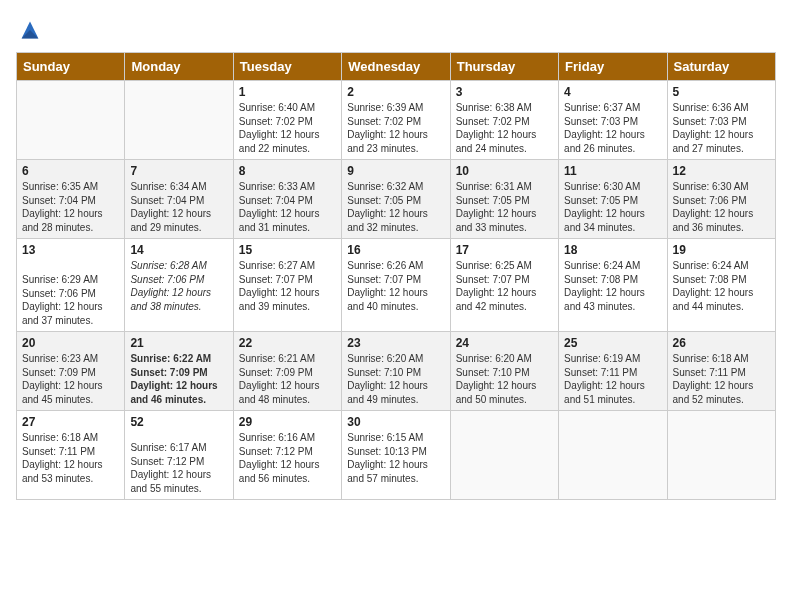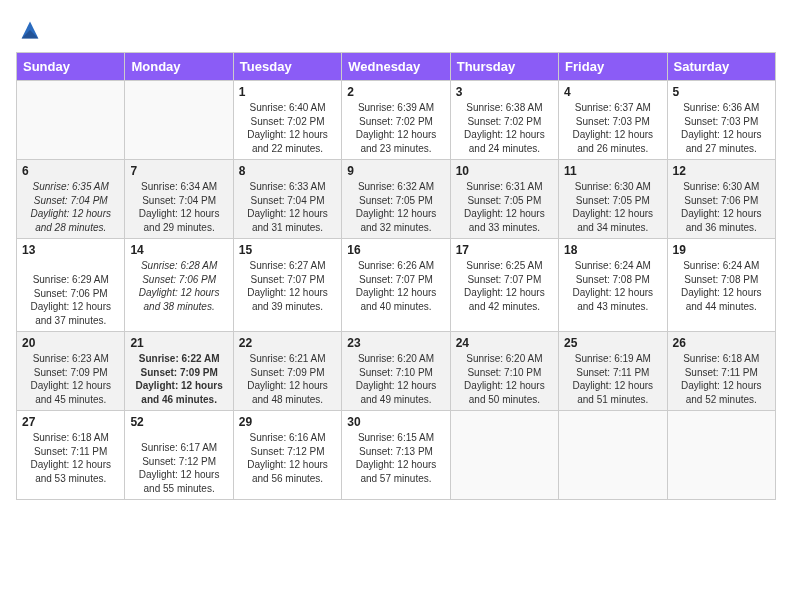--- a/index.html
+++ b/index.html
@@ -51,21 +51,21 @@
     .subtitle {
       font-size: 14px;
       color: #444;
     }
     .calendar {
       width: 100%;
       border-collapse: collapse;
       margin-top: 8px;
     }
     .calendar th {
-      background-color: #8b5cf6;
+      background-color: #a16207;
       color: #fff;
       font-size: 13px;
       font-weight: bold;
       padding: 6px 6px;
       border: 1px solid #ccc;
       text-align: left;
     }
     .calendar td {
       border: 1px solid #ccc;
       vertical-align: top;
@@ -81,21 +81,20 @@
     }
     .day-number {
       font-size: 12px;
       font-weight: bold;
       margin-bottom: 2px;
     }
     .day-info {
       font-size: 10px;
       color: #333;
       line-height: 1.35;
-      text-align: center;
     }
     .row-shaded td {
       background: #f2f2f2;
     }
   </style>
 </head>
 <body>
 
 <div class="header-top">
   <div class="logo">
@@ -157,21 +156,21 @@
         <td>
           <div class="day-number">5</div>
           <div class="day-info" style="white-space: pre-line;">Sunrise: 6:36 AM
 Sunset: 7:03 PM
 Daylight: 12 hours and 27 minutes.</div>
         </td>
       </tr>
       <tr class="row-shaded">
         <td>
           <div class="day-number">6</div>
-          <div class="day-info" style="white-space: pre-line; font-style: italic;">Sunrise: 6:35 AM
+          <div class="day-info" style="white-space: pre-line;">Sunrise: 6:35 AM
 Sunset: 7:04 PM
 Daylight: 12 hours and 28 minutes.</div>
         </td>
         <td>
           <div class="day-number">7</div>
           <div class="day-info" style="white-space: pre-line;">Sunrise: 6:34 AM
 Sunset: 7:04 PM
 Daylight: 12 hours and 29 minutes.</div>
         </td>
         <td>
@@ -308,21 +307,21 @@
         </td>
         <td>
           <div class="day-number">29</div>
           <div class="day-info" style="white-space: pre-line;">Sunrise: 6:16 AM
 Sunset: 7:12 PM
 Daylight: 12 hours and 56 minutes.</div>
         </td>
         <td>
           <div class="day-number">30</div>
           <div class="day-info" style="white-space: pre-line;">Sunrise: 6:15 AM
-Sunset: 7:13 PM
+Sunset: 10:13 PM
 Daylight: 12 hours and 57 minutes.</div>
         </td>
         <td class="empty"></td>
         <td class="empty"></td>
         <td class="empty"></td>
       </tr>
     </tbody>
 </table>
 
 </body></html>

